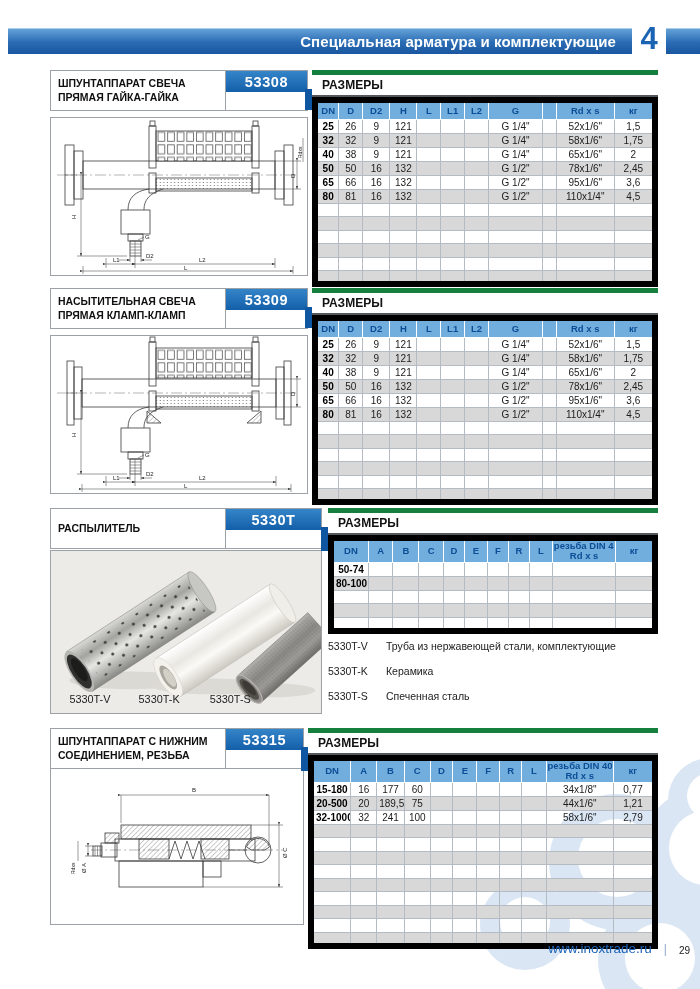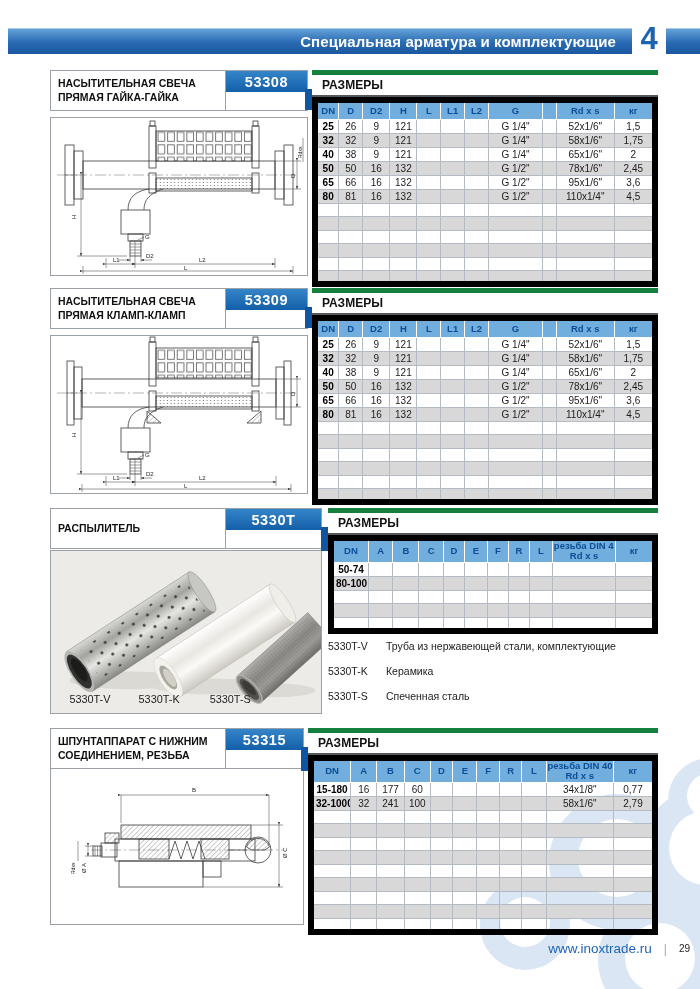--- a/index.html
+++ b/index.html
@@ -60,21 +60,21 @@
   td { font-size:10px; color:#1c1c1c; text-align:center; height:13.5px; padding:0 2px;
        border:1px solid #b4bbc2; line-height:13px; white-space:nowrap; overflow:hidden; }
   tbody tr:nth-child(even) td { background:#d8d8d8; }
   td:first-child { font-weight:bold; color:#000; }
 
   .notes { position:absolute; left:278px; top:132px; width:330px; }
   .note-row { display:flex; margin-bottom:13px; font-size:10.5px; color:#222; }
   .note-code { width:58px; flex:0 0 58px; }
   .note-text { flex:1; }
 
-  .footer { right:10px; top:941px; display:flex; align-items:center; }
+  .footer { right:10px; top:941px; display:flex; align-items:flex-end; }
   .site { color:#1d64b8; font-size:13.5px; }
   .sep { color:#8fa9cc; margin:0 12px; font-size:12px; }
   .pagenum { color:#1b1b1b; font-size:10px; }
 
   
   svg .ln * { stroke:#3b3b3b; stroke-width:.8; fill:none; }
   svg .thin * { stroke:#3b3b3b; stroke-width:.5; fill:none; }
   svg .cl { stroke:#858585 !important; stroke-width:.6 !important; stroke-dasharray:11 3 2 3; }
   svg .dim line, svg .dim path { stroke:#4a4a4a; stroke-width:.55; fill:none; }
   svg text { fill:#222; stroke:none; font-family:"Liberation Sans", sans-serif; font-size:6px; }
@@ -106,21 +106,21 @@
   </div>
 
   <div class="layer header-bar">
     <span class="header-title">Специальная арматура и комплектующие</span>
   </div>
   <div class="layer chapter-num">4</div>
   <div class="layer header-tab"></div>
 
   <div class="layer section sec-std" id="sec1">
     <div class="title-box">
-      <div class="title-text">НАСЫТИТЕЛЬНАЯ СВЕЧА ПРЯМАЯ ГАЙКА-ГАЙКА</div>
+      <div class="title-text">ШПУНТАППАРАТ СВЕЧА ПРЯМАЯ ГАЙКА-ГАЙКА</div>
       <div class="code-col">
         <div class="code-box">53308</div>
       </div>
     </div>
     <div class="drawing-box">
       <svg viewBox="0 0 256 157">
         <defs>
           <pattern id="agr" width="9.6" height="12.5" patternUnits="userSpaceOnUse">
             <rect x="1.4" y="1.8" width="6.8" height="9" fill="#fff" stroke="#3b3b3b" stroke-width="0.7"></rect>
             </pattern>
@@ -1018,20 +1018,33 @@
               <td>60</td>
               <td></td>
               <td></td>
               <td></td>
               <td></td>
               <td></td>
               <td>34x1/8"</td>
               <td>0,77</td>
             </tr>
             <tr>
+              <td>20-500</td>
+              <td>20</td>
+              <td>189,5</td>
+              <td>75</td>
+              <td></td>
+              <td></td>
+              <td></td>
+              <td></td>
+              <td></td>
+              <td>44x1/6"</td>
+              <td>1,21</td>
+            </tr>
+            <tr>
               <td>32-1000</td>
               <td>32</td>
               <td>241</td>
               <td>100</td>
               <td></td>
               <td></td>
               <td></td>
               <td></td>
               <td></td>
               <td>58x1/6"</td>

